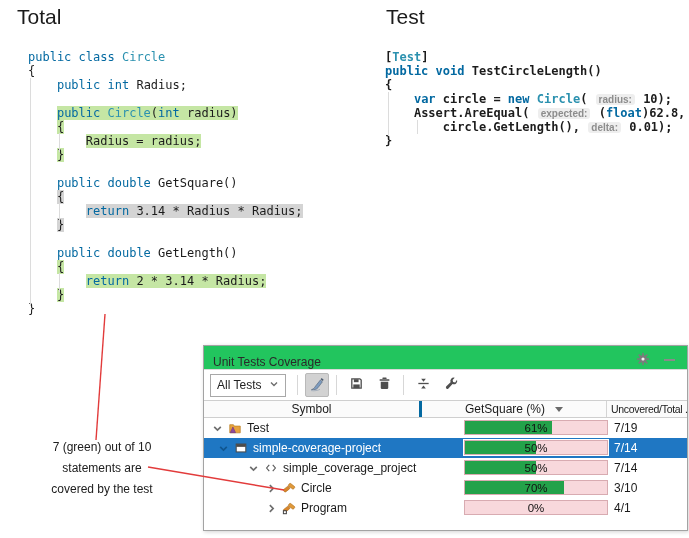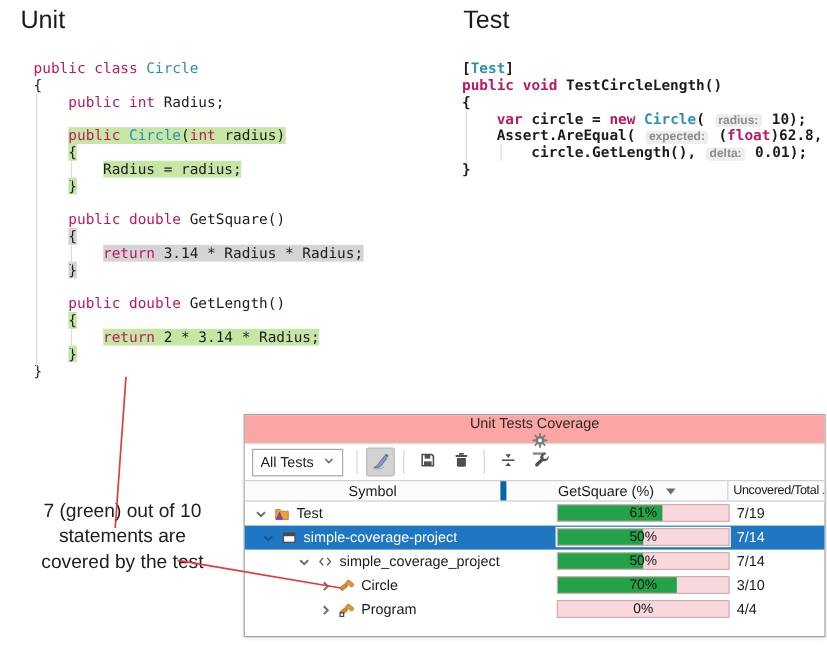--- a/index.html
+++ b/index.html
@@ -13,53 +13,53 @@
 
   
   .code-block{position:absolute;font-family:"DejaVu Sans Mono",monospace;font-size:12px;
               line-height:14px;white-space:pre;color:#1c1c1c;}
   #code-block{left:28px;top:50px;}
   #test-block{left:385px;top:50px;font-weight:bold;}
   .code-line{height:14px;}
   .hl{display:inline;}
   .hl-covered{background:#c5e6a4;}
   .hl-uncovered{background:#d4d4d4;}
-  .seg-kw{color:#be185d;}
+  .seg-kw{color:#0369a1;}
   .seg-ty{color:#2b91af;}
   .seg-pl{color:#1c1c1c;}
   .seg-hint{color:#8d8d8d;background:#eeeeee;border-radius:3px;font-size:10px;
             padding:0 3px;margin:0 1px;font-family:"Liberation Sans",sans-serif;}
   .indent-guide{position:absolute;width:1px;background:#dcdcdc;}
 
   
-  #annotation{position:absolute;left:12px;top:416px;width:180px;text-align:center;
-              font-size:16px;line-height:21px;color:#202020;}
+  #annotation{position:absolute;left:12px;top:437px;width:180px;text-align:center;
+              font-size:12px;line-height:21px;color:#202020;}
   #arrows{position:absolute;left:0;top:0;width:689px;height:538px;pointer-events:none;z-index:10;}
 
   
   #panel{position:absolute;left:203px;top:345px;width:483px;height:184px;background:#fff;
          border:1px solid #a3a3a3;box-shadow:1px 1px 4px rgba(0,0,0,.18);font-size:12px;color:#1a1a1a;}
-  .panel-titlebar{height:23px;background:#fca5a5;border-bottom:1px solid #d9d9d9;
-                  display:flex;align-items:center;padding:0 9px;flex-direction:column;}
+  .panel-titlebar{height:23px;background:#22c55e;border-bottom:1px solid #d9d9d9;
+                  display:flex;align-items:flex-end;padding:0 9px;}
   .panel-title{flex:1;font-size:12px;color:#2a2a2a;}
   .win-btn{width:18px;height:18px;display:flex;align-items:center;justify-content:center;margin-left:8px;}
   .min-glyph{width:11px;height:2px;background:#8a8a8a;}
 
   .panel-toolbar{height:30px;display:flex;align-items:center;padding:0 6px;background:#fff;}
   .combo{height:21px;border:1px solid #a8a8a8;background:#fff;display:flex;align-items:center;
          padding:0 6px;font-size:12px;color:#222;width:62px;justify-content:space-between;margin-right:6px;text-align:center;}
   .tb-sep{width:1px;height:20px;background:#d7d7d7;margin:0 5px;}
   .tb-btn{width:24px;height:24px;display:flex;align-items:center;justify-content:center;
           border-radius:2px;margin:0 2px;box-sizing:border-box;}
   .tb-btn.active{background:#d2d2d2;border:1px solid #b9b9b9;}
 
   .table-header{height:16px;border-top:1px solid #cfcfcf;border-bottom:1px solid #cfcfcf;
                 background:#fbfbfb;display:flex;align-items:center;font-size:12px;}
   .th{height:100%;display:flex;align-items:center;justify-content:center;box-sizing:border-box;}
-  .th-symbol{width:218px;border-right:5px solid #0369a1;}
+  .th-symbol{width:218px;border-right:3px solid #0369a1;}
   .th-cov{width:185px;border-right:1px solid #d4d4d4;}
   .th-unc{flex:1;justify-content:flex-start;padding-left:4px;font-size:10.5px;letter-spacing:-0.3px;
           white-space:nowrap;overflow:hidden;}
   .sort-arrow{width:0;height:0;border-left:4px solid transparent;border-right:4px solid transparent;
               border-top:5px solid #6a6a6a;margin-left:10px;}
 
   .tree-row{height:20px;display:flex;align-items:center;font-size:12px;color:#1a1a1a;}
   .tree-row.selected{background:#1f77c3;color:#fff;}
   .cell-symbol{width:218px;height:100%;display:flex;align-items:center;overflow:hidden;box-sizing:border-box;}
   .chevron{width:12px;height:12px;flex:none;margin-right:5px;display:flex;align-items:center;justify-content:center;}
@@ -72,21 +72,21 @@
   .cov-fill{position:absolute;left:0;top:0;bottom:0;background:#23a24a;}
   .cov-text{position:absolute;left:0;top:0;right:0;bottom:0;display:flex;align-items:center;
             justify-content:center;font-size:11.5px;color:#111;}
   .cell-unc{flex:1;padding-left:7px;}
 </style>
 </head>
 <body>
 
 <div id="canvas">
 
-  <div class="section-heading" id="heading-code">Unit</div>
+  <div class="section-heading" id="heading-code">Total</div>
   <div class="section-heading" id="heading-test">Test</div>
 
   <div class="code-block" id="code-block"><div class="code-line"><span class="seg-kw">public</span><span class="seg-pl"> </span><span class="seg-kw">class</span><span class="seg-pl"> </span><span class="seg-ty">Circle</span></div><div class="code-line"><span class="seg-pl">{</span></div><div class="code-line">    <span class="seg-kw">public</span><span class="seg-pl"> </span><span class="seg-kw">int</span><span class="seg-pl"> Radius;</span></div><div class="code-line"></div><div class="code-line">    <span class="hl hl-covered"><span class="seg-kw">public</span><span class="seg-pl"> </span><span class="seg-ty">Circle</span><span class="seg-pl">(</span><span class="seg-kw">int</span><span class="seg-pl"> radius)</span></span></div><div class="code-line">    <span class="hl hl-covered"><span class="seg-pl">{</span></span></div><div class="code-line">        <span class="hl hl-covered"><span class="seg-pl">Radius = radius;</span></span></div><div class="code-line">    <span class="hl hl-covered"><span class="seg-pl">}</span></span></div><div class="code-line"></div><div class="code-line">    <span class="seg-kw">public</span><span class="seg-pl"> </span><span class="seg-kw">double</span><span class="seg-pl"> GetSquare()</span></div><div class="code-line">    <span class="hl hl-uncovered"><span class="seg-pl">{</span></span></div><div class="code-line">        <span class="hl hl-uncovered"><span class="seg-kw">return</span><span class="seg-pl"> 3.14 * Radius * Radius;</span></span></div><div class="code-line">    <span class="hl hl-uncovered"><span class="seg-pl">}</span></span></div><div class="code-line"></div><div class="code-line">    <span class="seg-kw">public</span><span class="seg-pl"> </span><span class="seg-kw">double</span><span class="seg-pl"> GetLength()</span></div><div class="code-line">    <span class="hl hl-covered"><span class="seg-pl">{</span></span></div><div class="code-line">        <span class="hl hl-covered"><span class="seg-kw">return</span><span class="seg-pl"> 2 * 3.14 * Radius;</span></span></div><div class="code-line">    <span class="hl hl-covered"><span class="seg-pl">}</span></span></div><div class="code-line"><span class="seg-pl">}</span></div></div>
   <div class="code-block" id="test-block"><div class="code-line"><span class="seg-pl">[</span><span class="seg-ty">Test</span><span class="seg-pl">]</span></div><div class="code-line"><span class="seg-kw">public</span><span class="seg-pl"> </span><span class="seg-kw">void</span><span class="seg-pl"> TestCircleLength()</span></div><div class="code-line"><span class="seg-pl">{</span></div><div class="code-line">    <span class="seg-kw">var</span><span class="seg-pl"> circle = </span><span class="seg-kw">new</span><span class="seg-pl"> </span><span class="seg-ty">Circle</span><span class="seg-pl">( </span><span class="seg-hint">radius:</span><span class="seg-pl"> 10);</span></div><div class="code-line">    <span class="seg-pl">Assert.AreEqual( </span><span class="seg-hint">expected:</span><span class="seg-pl"> (</span><span class="seg-kw">float</span><span class="seg-pl">)62.8,</span></div><div class="code-line">        <span class="seg-pl">circle.GetLength(), </span><span class="seg-hint">delta:</span><span class="seg-pl"> 0.01);</span></div><div class="code-line"><span class="seg-pl">}</span></div></div>
 
   <div class="indent-guide" style="left:30px;top:78px;height:228px;"></div>
   <div class="indent-guide" style="left:59px;top:133px;height:19px;"></div>
   <div class="indent-guide" style="left:59px;top:203px;height:19px;"></div>
   <div class="indent-guide" style="left:59px;top:273px;height:19px;"></div>
   <div class="indent-guide" style="left:388px;top:92px;height:44px;"></div>
@@ -291,21 +291,21 @@
               </svg>
             </span>
             <span class="row-label">Program</span>
           </div>
           <div class="cell-cov">
             <div class="cov-bar">
               <div class="cov-fill" style="width: 0%;"></div>
               <div class="cov-text">0%</div>
             </div>
           </div>
-          <div class="cell-unc">4/4</div>
+          <div class="cell-unc">4/1</div>
         </div>
       </div>
   </div>
 
   <svg id="arrows">
     <line x1="105" y1="314" x2="96" y2="440" stroke="#e23b3b" stroke-width="1.4"></line>
     <line x1="148" y1="467" x2="284" y2="490" stroke="#e23b3b" stroke-width="1.4"></line>
   </svg>
 
 </div>

